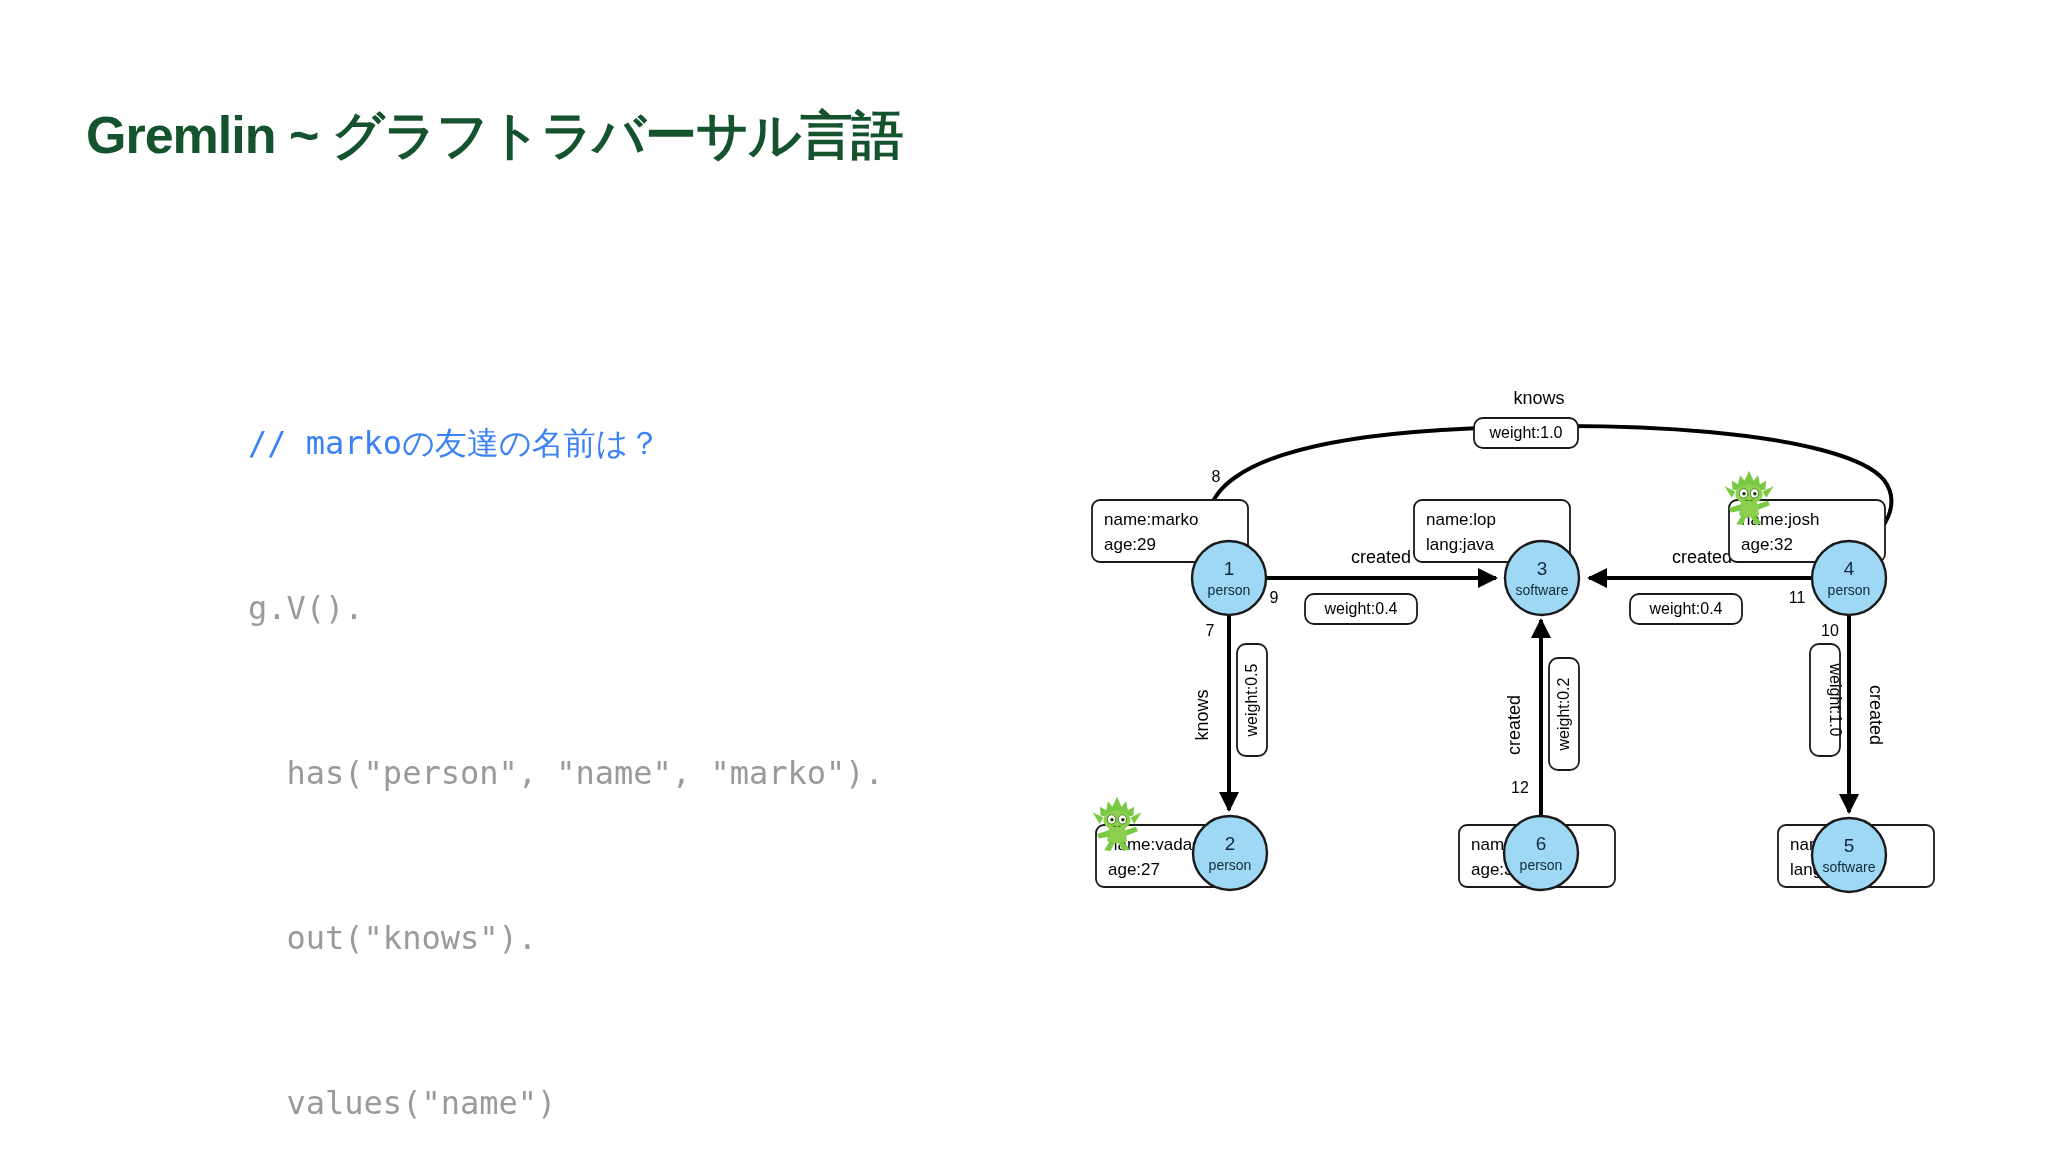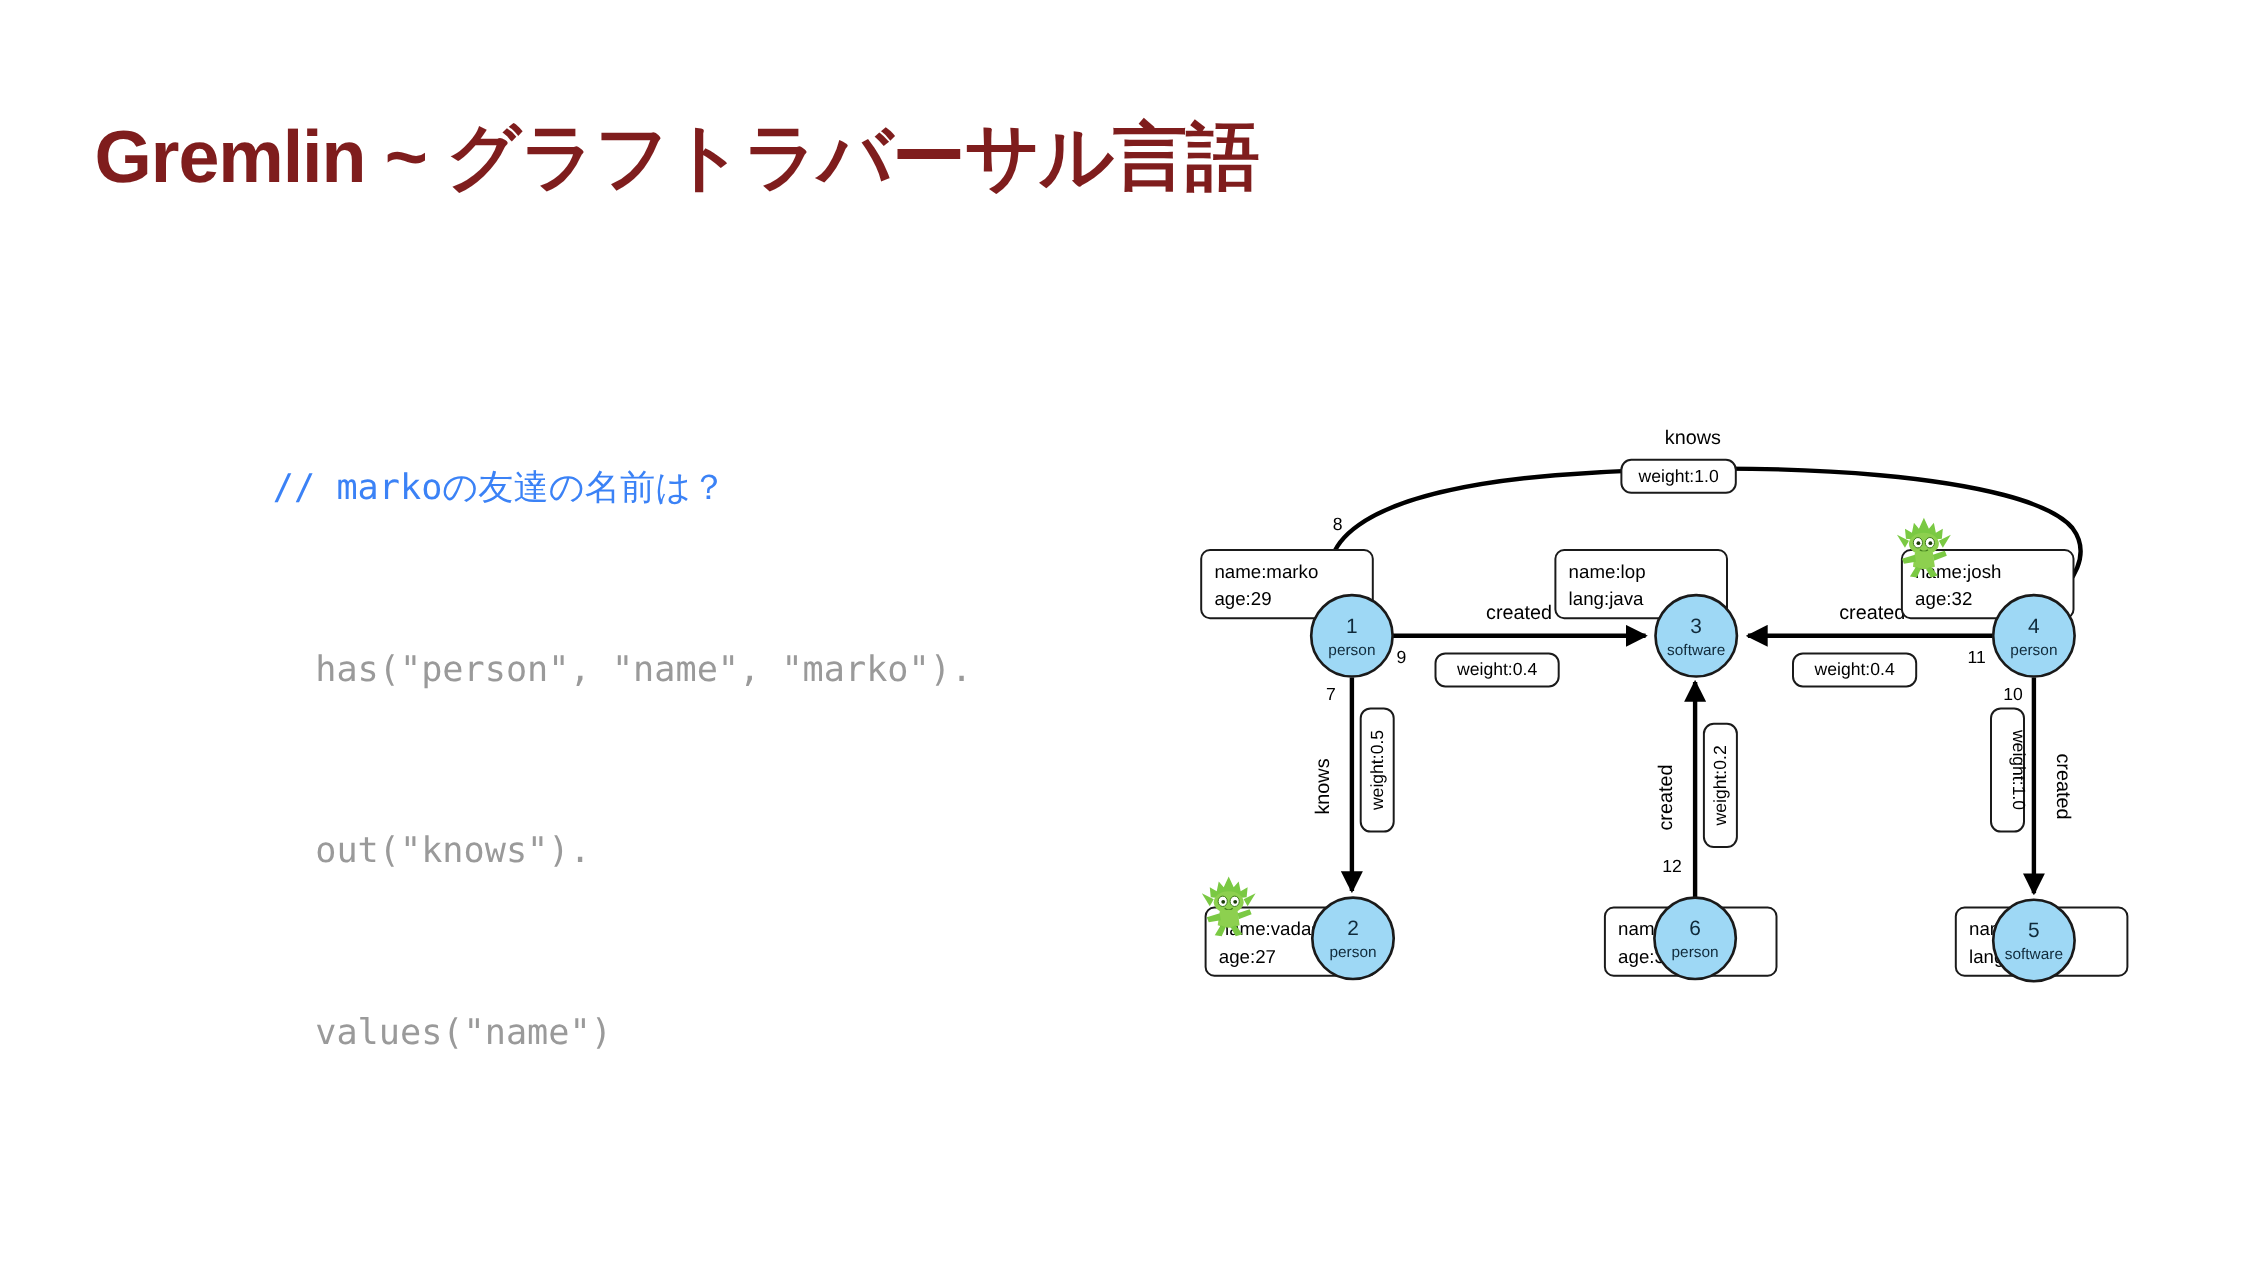--- a/index.html
+++ b/index.html
@@ -15,24 +15,24 @@
     font-family: "Liberation Sans", sans-serif;
   }
 
   
   #slide-title {
     position: absolute;
     left: 86px;
     top: 108px;
     font-family: "Liberation Sans", sans-serif;
     font-weight: bold;
-    font-size: 67px;
+    font-size: 52px;
     line-height: 1.05;
     letter-spacing: -1px;
-    color: #7f1d1d;
+    color: #14532d;
     white-space: nowrap;
   }
 
   
   #code-block {
     position: absolute;
     left: 248px;
     top: 306px;
     font-family: "DejaVu Sans Mono", "Liberation Mono", monospace;
     font-size: 32px;
@@ -67,20 +67,21 @@
   .edge-lbl   { font-family: "Liberation Sans", sans-serif; font-size: 18px; fill: #000000; text-anchor: middle; }
   .edge-id    { font-family: "Liberation Sans", sans-serif; font-size: 16px; fill: #000000; text-anchor: middle; }
 </style>
 </head>
 <body>
 
 <div id="slide-title">Gremlin ~ グラフトラバーサル言語</div>
 
 <div id="code-block">
   <div class="code-line code-comment">// markoの友達の名前は？</div>
+  <div class="code-line code-normal">g.V().</div>
   <div class="code-line code-normal">  has("person", "name", "marko").</div>
   <div class="code-line code-normal">  out("knows").</div>
   <div class="code-line code-normal">  values("name")</div>
   
   
 </div>
 
 <div id="graph-diagram">
 <svg id="graph-svg" width="900" height="590" viewBox="0 0 900 590" xmlns="http://www.w3.org/2000/svg">
   <defs>

